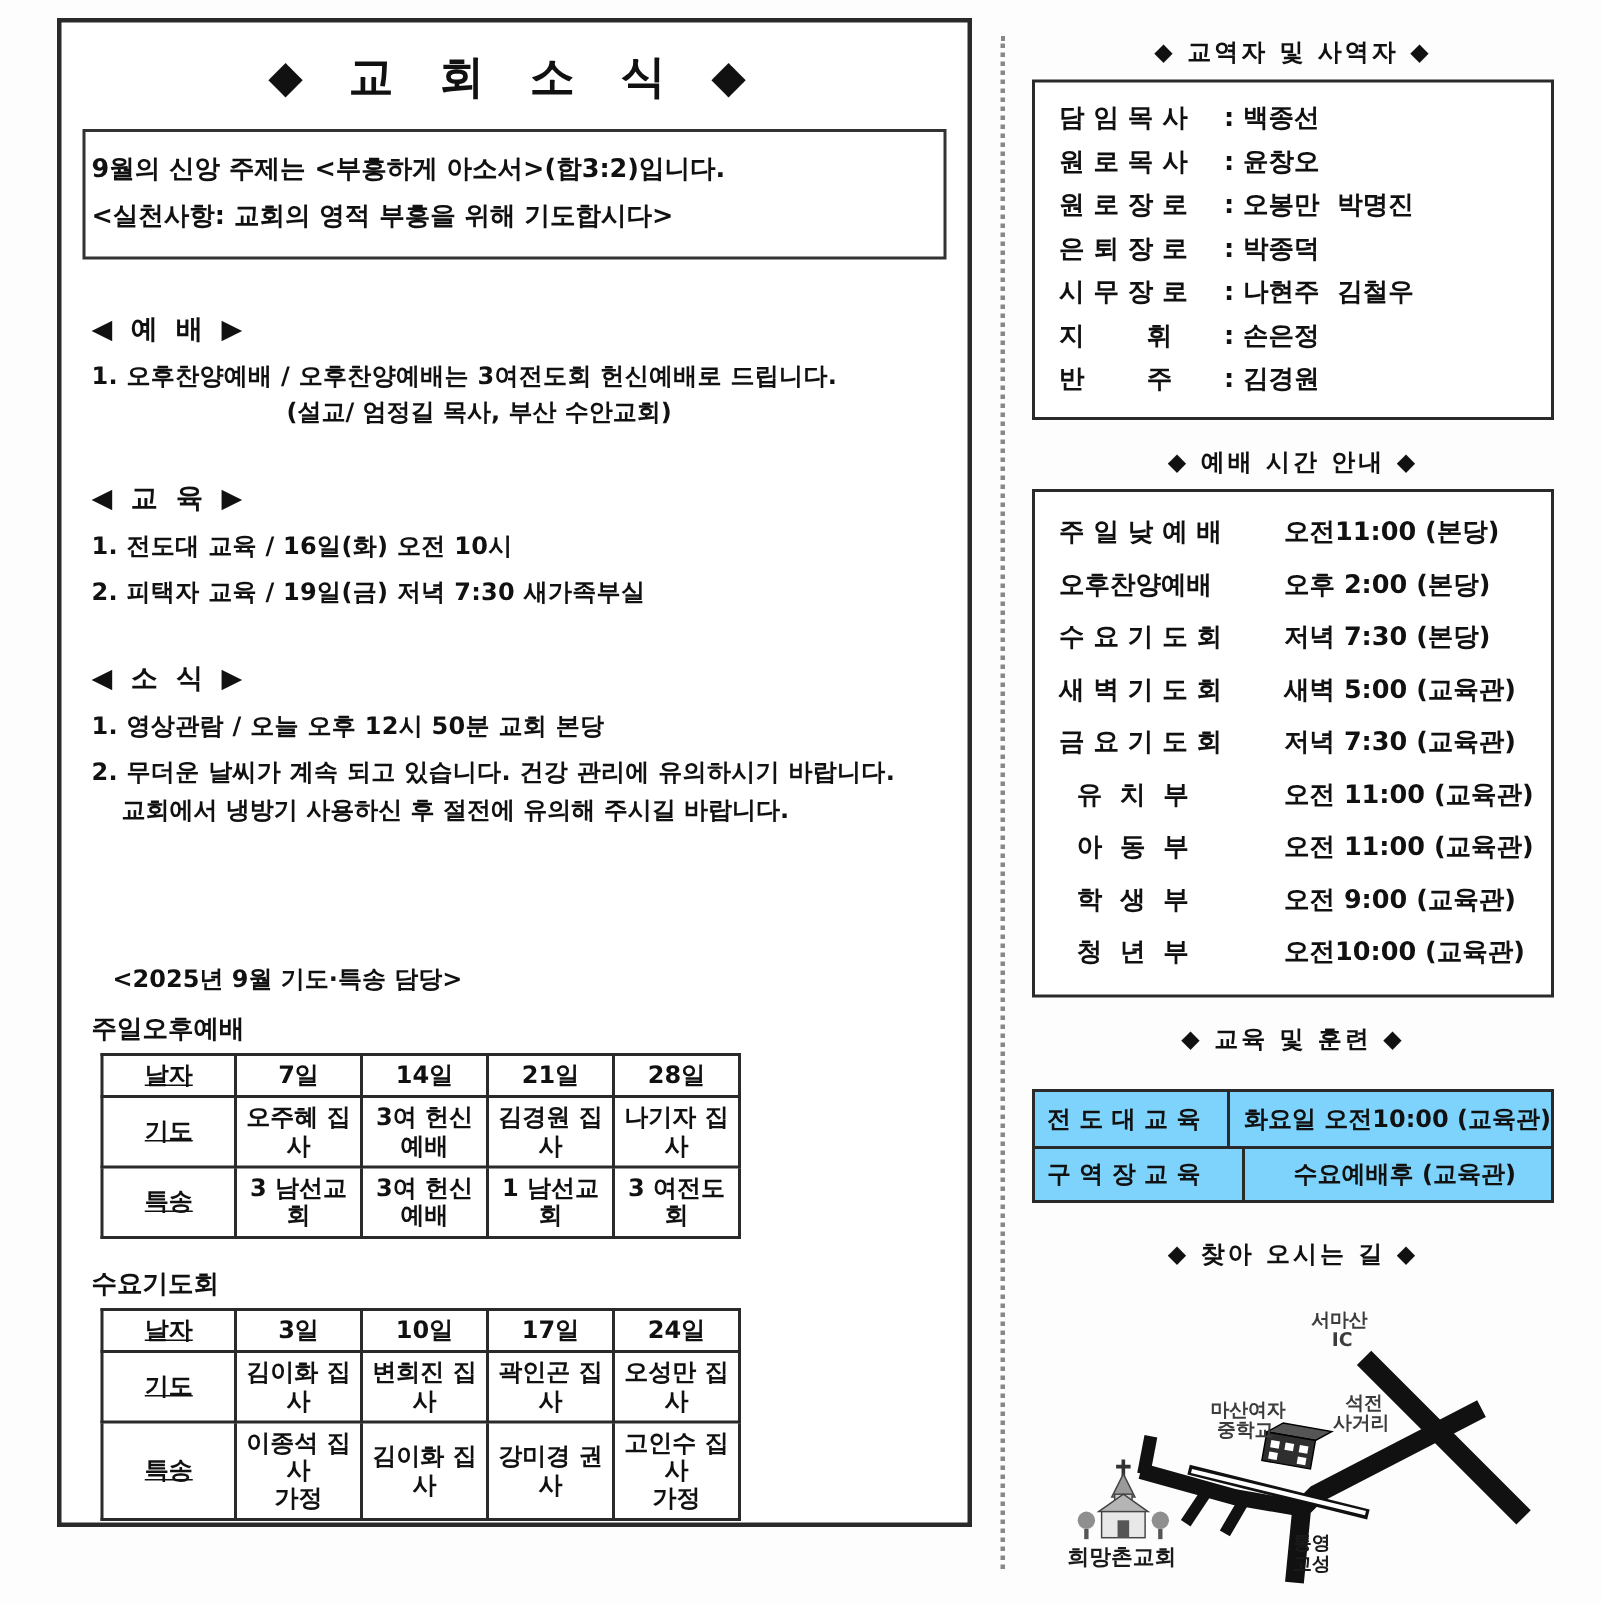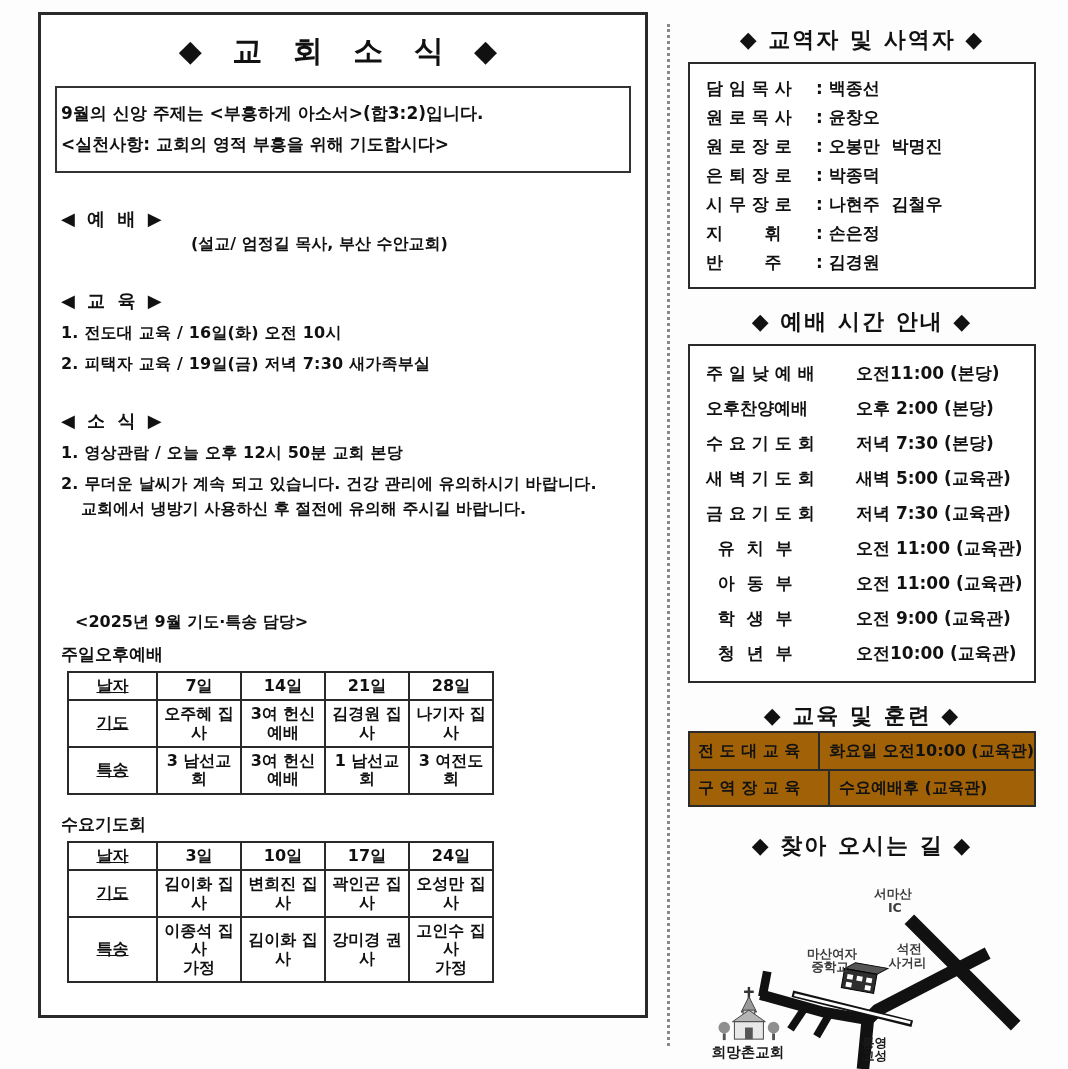--- a/index.html
+++ b/index.html
@@ -24,30 +24,30 @@
   .tbl-title { font-size:17px; margin-top:10px; margin-left:6px; }
   table.sched { border-collapse:collapse; margin:5px 0 0 12px; }
   table.sched td { border:2px solid #2a2a2a; text-align:center; vertical-align:middle;
                    font-size:16px; font-weight:bold; white-space:pre-line; line-height:1.15;
                    padding:4px 2px; }
   table.sched td.c0 { width:89px;text-decoration:underline; }
   table.sched td.c  { width:84px; }
 
   
   .right-col { position:absolute; left:688px; top:25px; width:348px; }
-  .r-title { text-align:center; font-size:22px; letter-spacing:2px; }
+  .r-title { text-align:center; font-size:16px; letter-spacing:2px; }
   .r-box { border:2px solid #2a2a2a; background:#fff; margin-top:7px; padding:10px 6px 10px 16px; }
   .staff-row { font-size:17px; line-height:29px; white-space:pre; }
   .staff-label { display:inline-block; width:104px; white-space:pre; }
   .worship-row { font-size:17px; line-height:35px; white-space:pre; }
   .worship-label { display:inline-block; width:150px; white-space:pre; }
   .gap16 { margin-top:18px; }
   .gap22 { margin-top:24px; }
 
-  .train-table { border:2px solid #2a2a2a; margin-top:0; background:#a16207; }
+  .train-table { border:2px solid #2a2a2a; margin-top:22px; background:#7dd3fc;text-align:center; }
   .train-row { display:flex; align-items:center; height:36px; }
   .train-row + .train-row { border-top:2px solid #2a2a2a; }
   .train-label { width:140px; border-right:2px solid #2a2a2a; align-self:stretch;
                  display:flex; align-items:center; padding-left:8px; font-size:16px; white-space:pre; }
   .train-value { flex:1; padding-left:9px; font-size:16px; white-space:pre; }
 
   .map-wrap { margin-top:4px; }
   svg text { font-family:"DejaVu Sans",sans-serif; }
 </style>
 </head>
@@ -58,20 +58,21 @@
 <div class="left-page">
   <div class="main-title">◆ 교 회 소 식 ◆</div>
 
   <div class="theme-box">
     <div>9월의 신앙 주제는 &lt;부흥하게 아소서&gt;(합3:2)입니다.</div>
     <div>&lt;실천사항: 교회의 영적 부흥을 위해 기도합시다&gt;</div>
   </div>
 
   <div class="section">
     <div class="sec-header">◀ 예 배 ▶</div>
+    <div class="sec-item">1. 오후찬양예배 / 오후찬양예배는 3여전도회 헌신예배로 드립니다.</div>
     <div class="sec-sub-center">(설교/ 엄정길 목사, 부산 수안교회)</div>
   </div>
 
   <div class="section">
     <div class="sec-header">◀ 교 육 ▶</div>
     <div class="sec-item">1. 전도대 교육 / 16일(화) 오전 10시</div>
     <div class="sec-item">2. 피택자 교육 / 19일(금) 저녁 7:30 새가족부실</div>
   </div>
 
 

